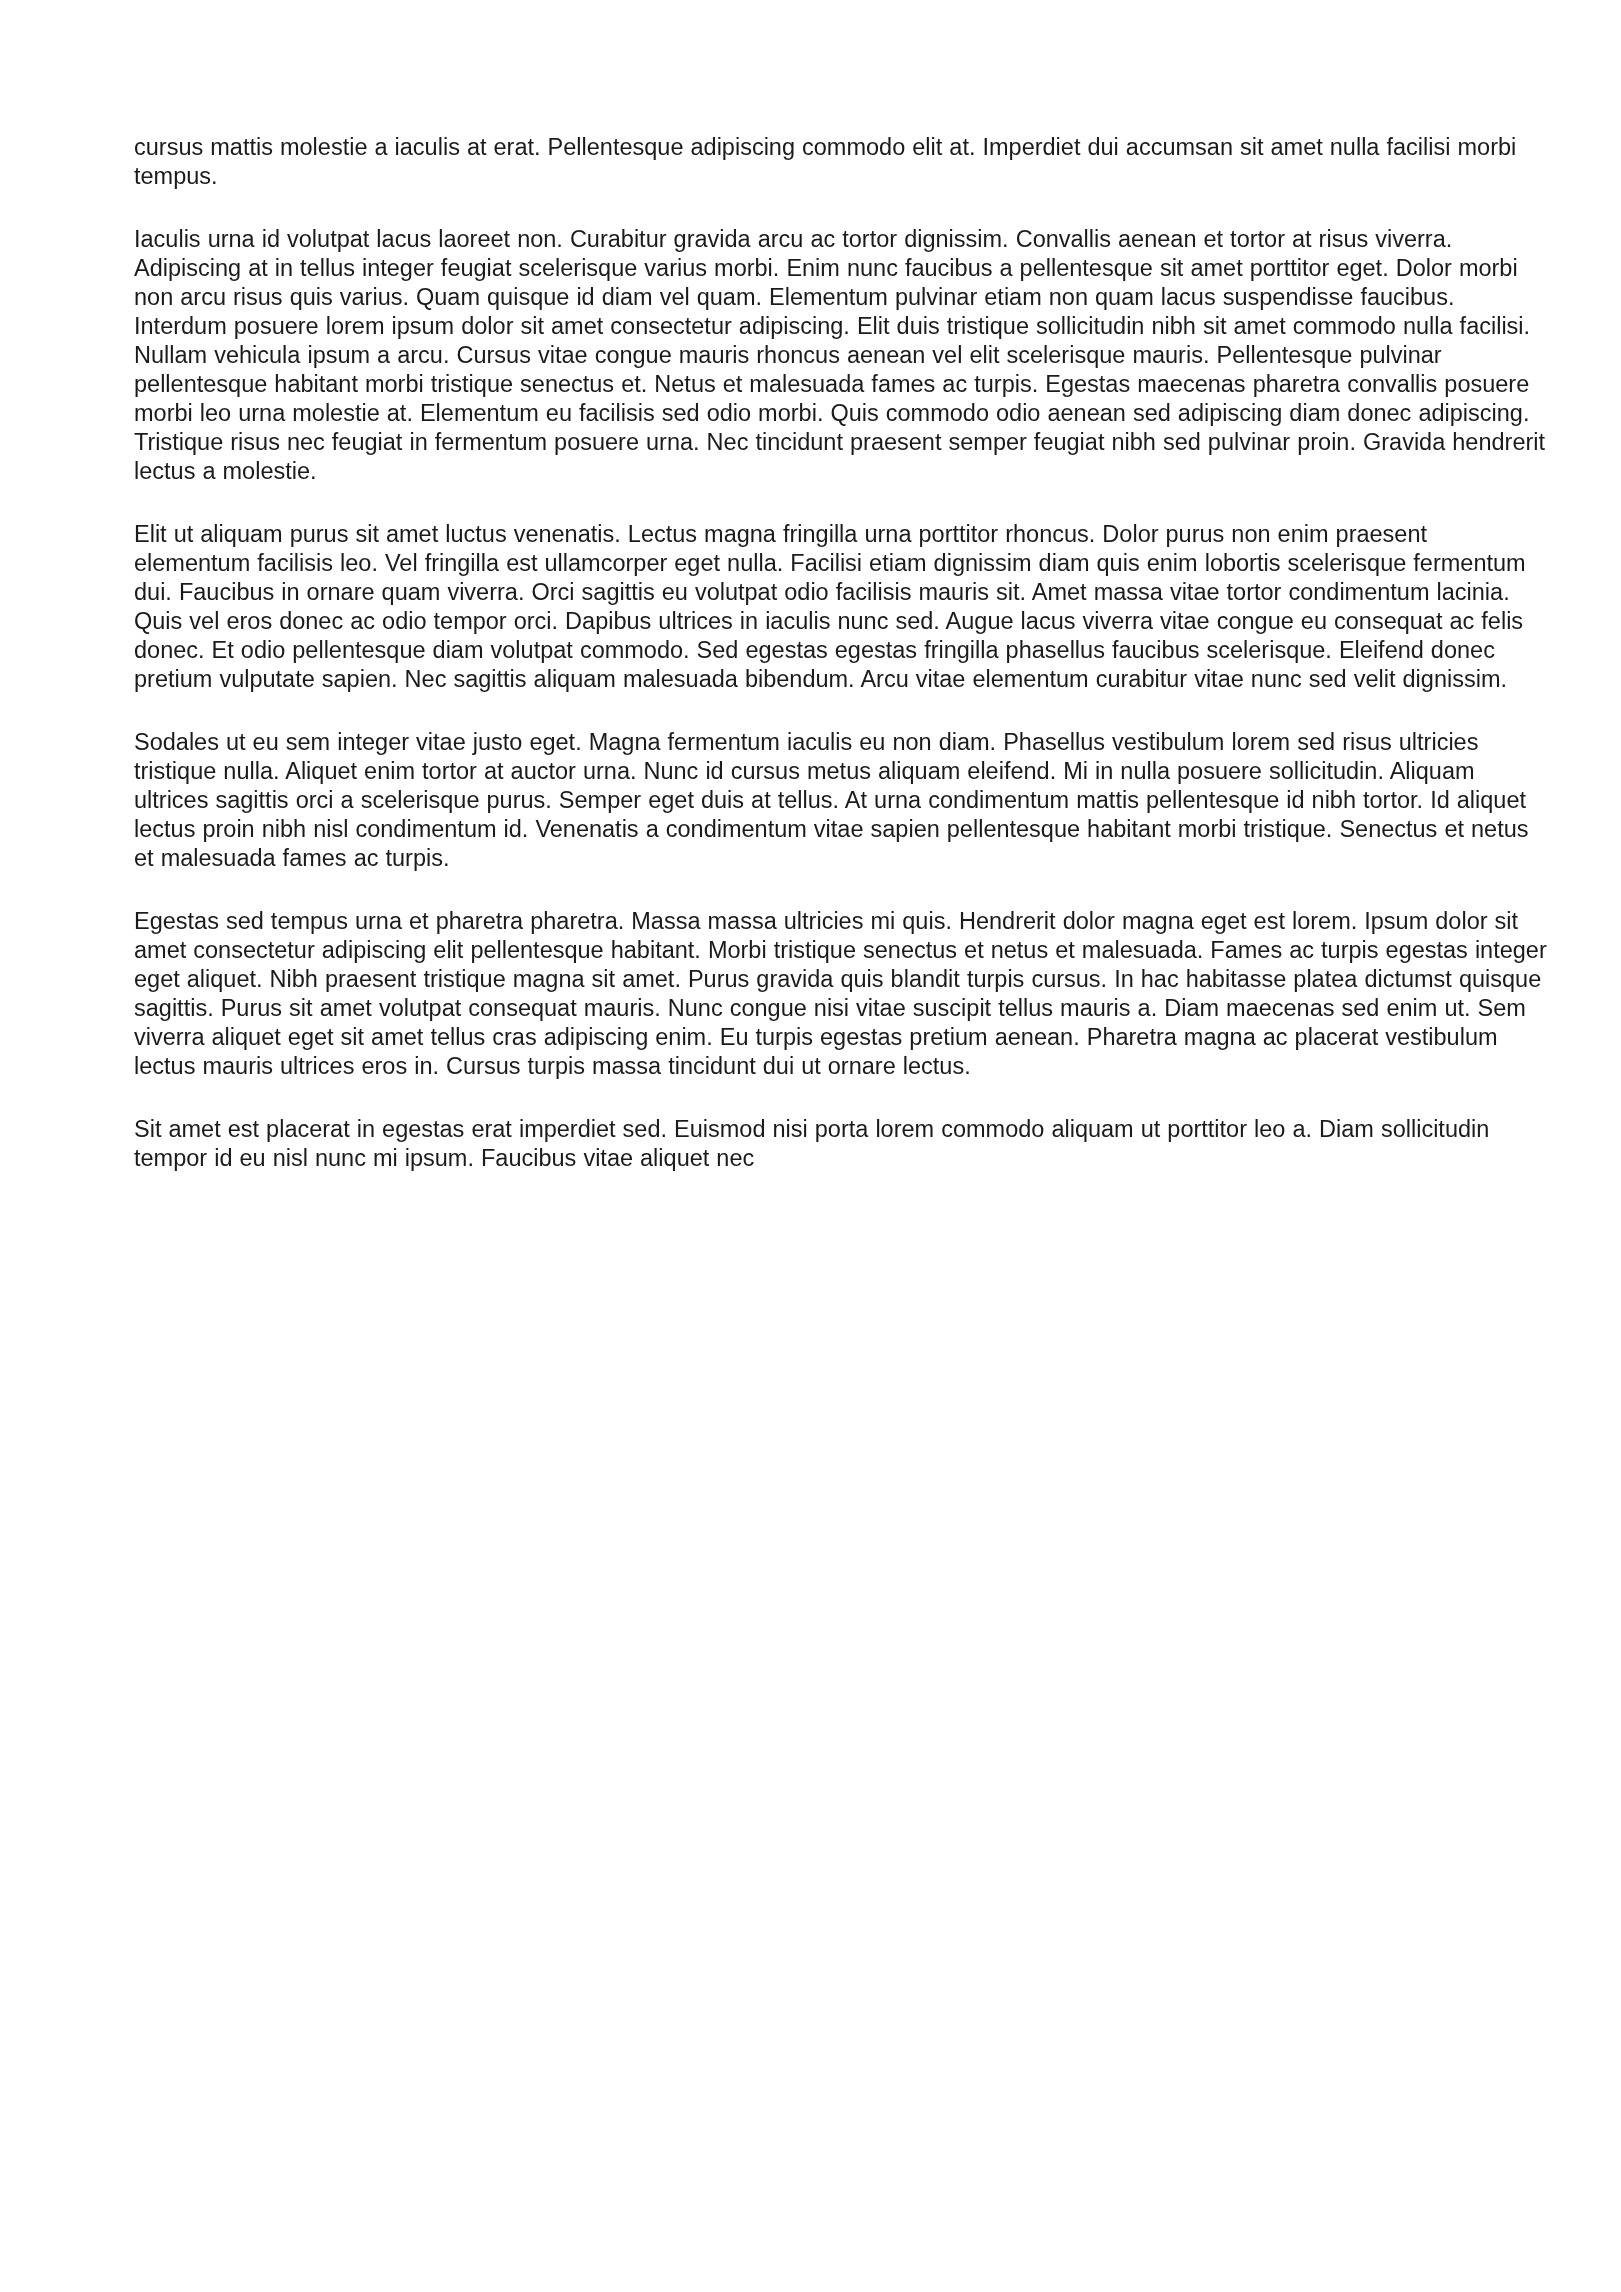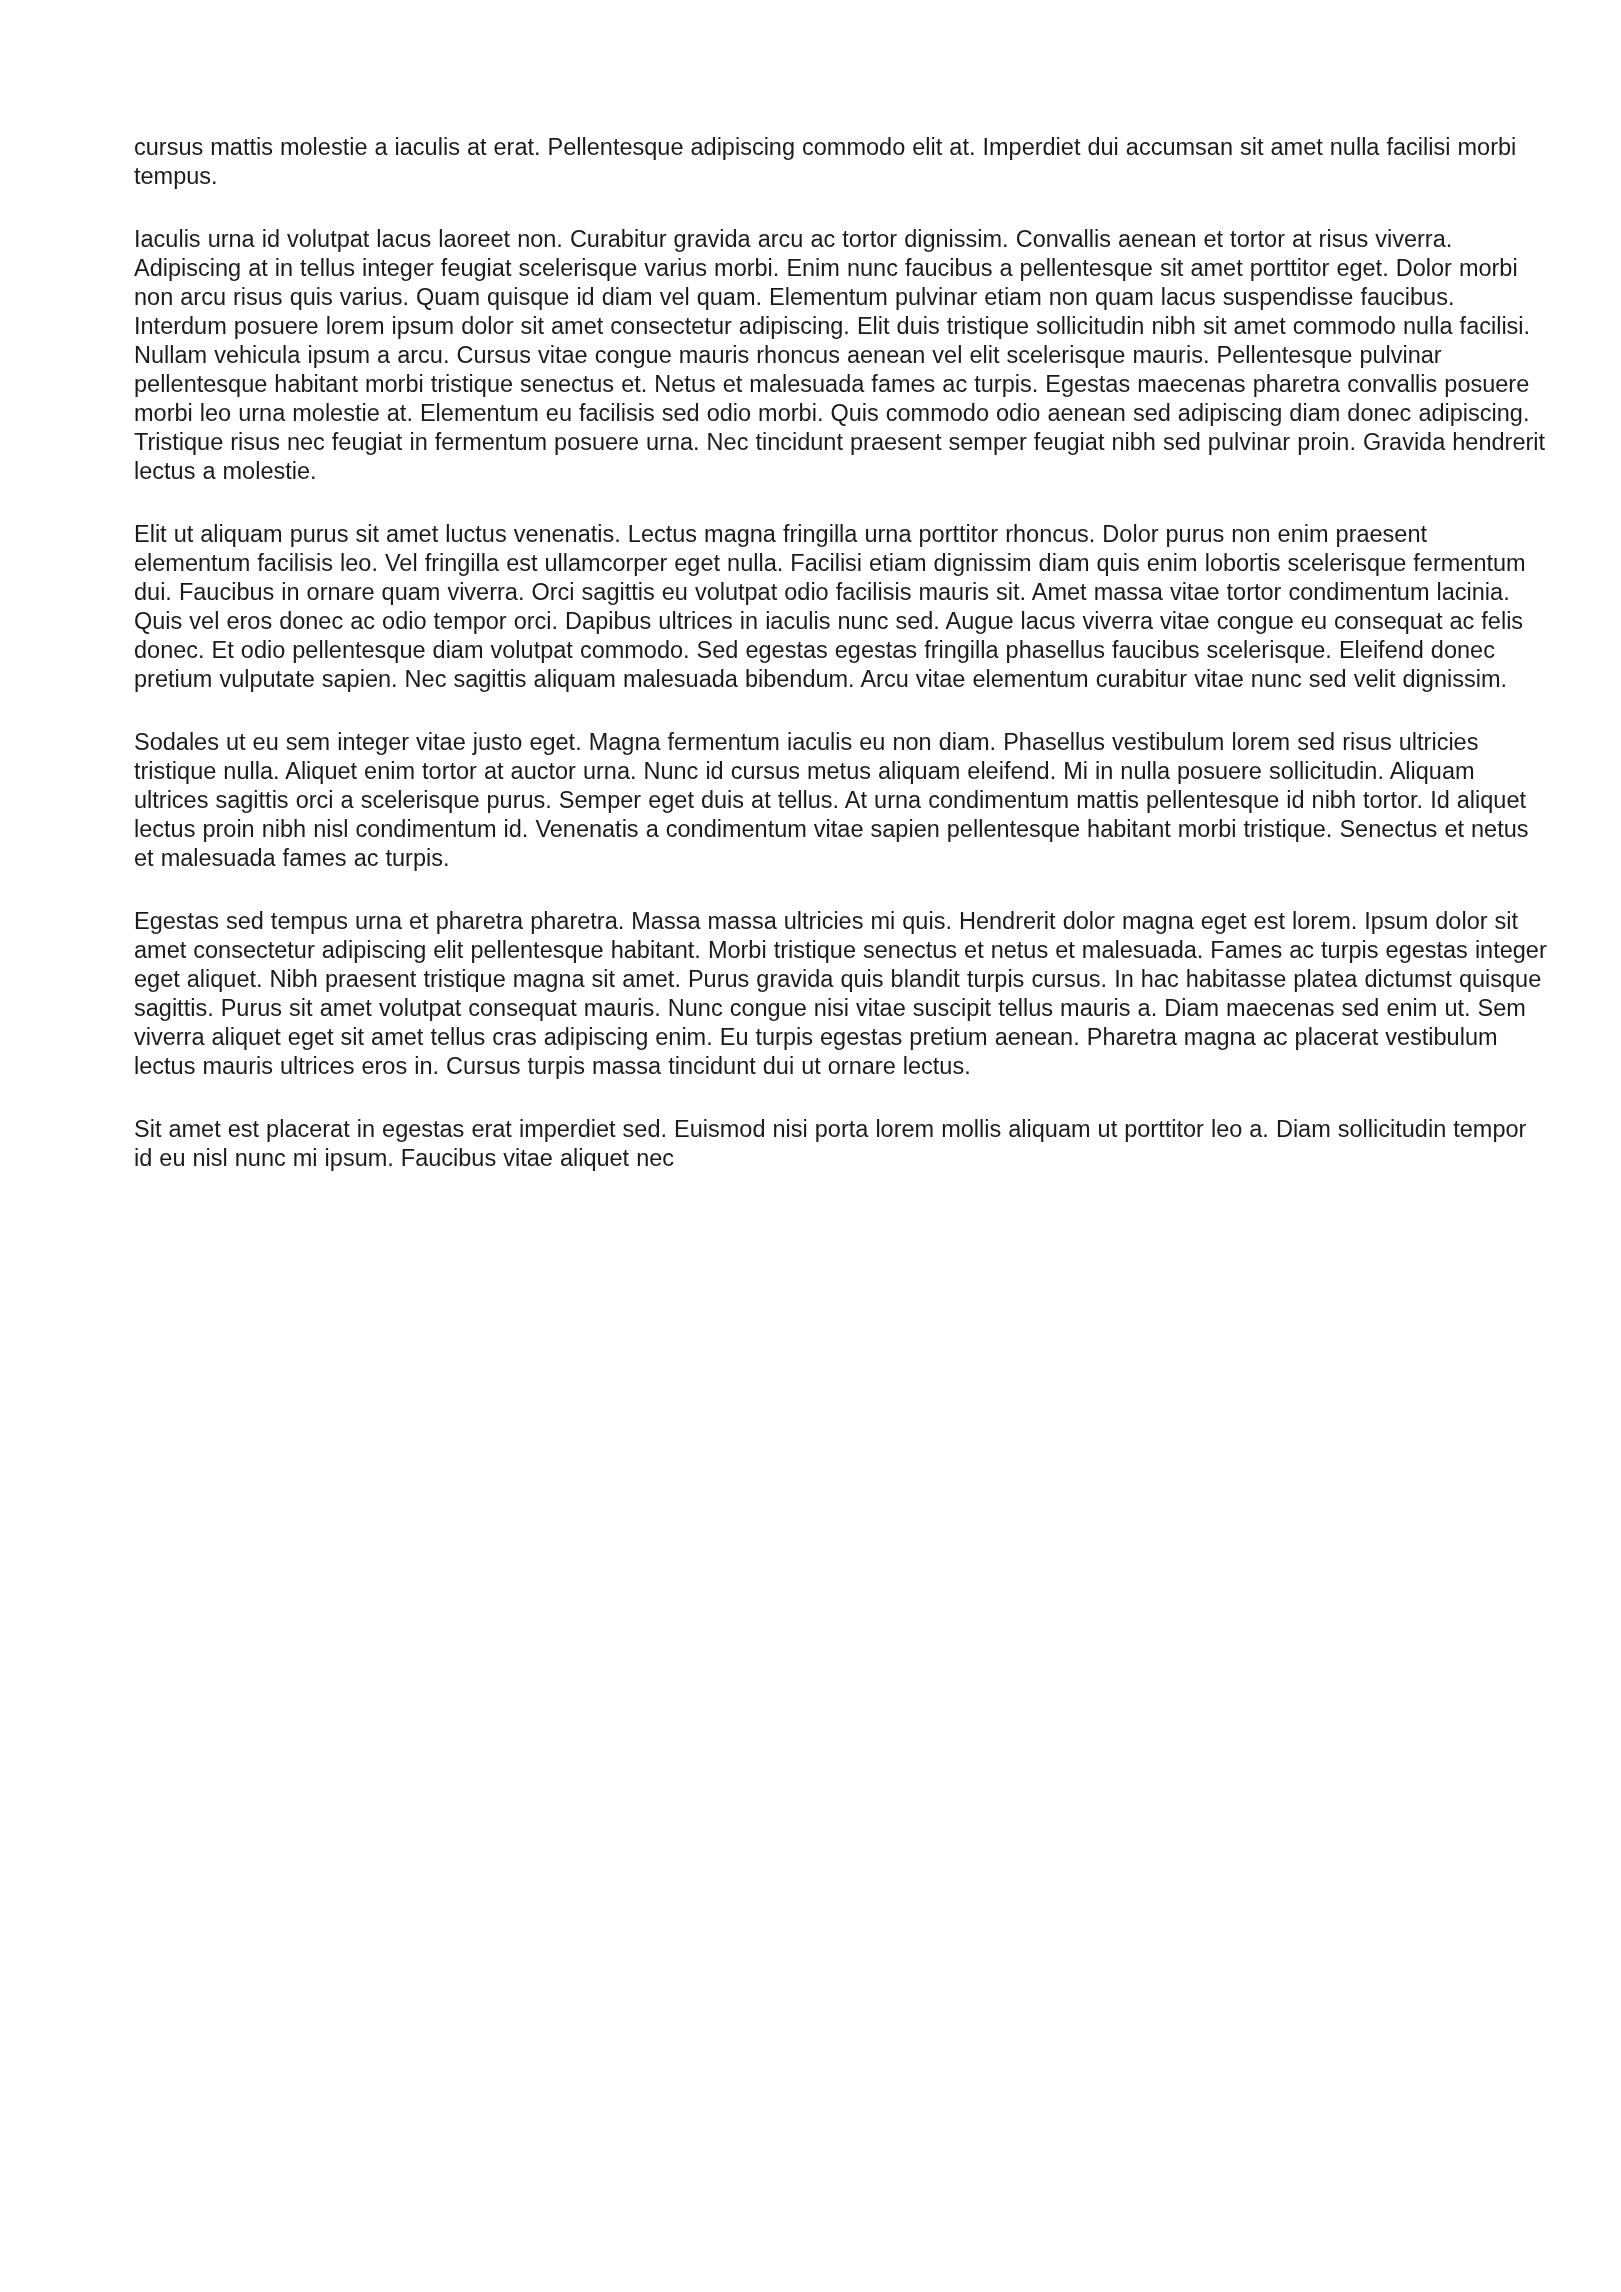--- a/index.html
+++ b/index.html
@@ -29,15 +29,15 @@
 </style>
 </head>
 <body>
 
 <div class="page">
   <p class="para">cursus mattis molestie a iaculis at erat. Pellentesque adipiscing commodo elit at. Imperdiet dui accumsan sit amet nulla facilisi morbi tempus.</p>
   <p class="para">Iaculis urna id volutpat lacus laoreet non. Curabitur gravida arcu ac tortor dignissim. Convallis aenean et tortor at risus viverra. Adipiscing at in tellus integer feugiat scelerisque varius morbi. Enim nunc faucibus a pellentesque sit amet porttitor eget. Dolor morbi non arcu risus quis varius. Quam quisque id diam vel quam. Elementum pulvinar etiam non quam lacus suspendisse faucibus. Interdum posuere lorem ipsum dolor sit amet consectetur adipiscing. Elit duis tristique sollicitudin nibh sit amet commodo nulla facilisi. Nullam vehicula ipsum a arcu. Cursus vitae congue mauris rhoncus aenean vel elit scelerisque mauris. Pellentesque pulvinar pellentesque habitant morbi tristique senectus et. Netus et malesuada fames ac turpis. Egestas maecenas pharetra convallis posuere morbi leo urna molestie at. Elementum eu facilisis sed odio morbi. Quis commodo odio aenean sed adipiscing diam donec adipiscing. Tristique risus nec feugiat in fermentum posuere urna. Nec tincidunt praesent semper feugiat nibh sed pulvinar proin. Gravida hendrerit lectus a molestie.</p>
   <p class="para">Elit ut aliquam purus sit amet luctus venenatis. Lectus magna fringilla urna porttitor rhoncus. Dolor purus non enim praesent elementum facilisis leo. Vel fringilla est ullamcorper eget nulla. Facilisi etiam dignissim diam quis enim lobortis scelerisque fermentum dui. Faucibus in ornare quam viverra. Orci sagittis eu volutpat odio facilisis mauris sit. Amet massa vitae tortor condimentum lacinia. Quis vel eros donec ac odio tempor orci. Dapibus ultrices in iaculis nunc sed. Augue lacus viverra vitae congue eu consequat ac felis donec. Et odio pellentesque diam volutpat commodo. Sed egestas egestas fringilla phasellus faucibus scelerisque. Eleifend donec pretium vulputate sapien. Nec sagittis aliquam malesuada bibendum. Arcu vitae elementum curabitur vitae nunc sed velit dignissim.</p>
   <p class="para">Sodales ut eu sem integer vitae justo eget. Magna fermentum iaculis eu non diam. Phasellus vestibulum lorem sed risus ultricies tristique nulla. Aliquet enim tortor at auctor urna. Nunc id cursus metus aliquam eleifend. Mi in nulla posuere sollicitudin. Aliquam ultrices sagittis orci a scelerisque purus. Semper eget duis at tellus. At urna condimentum mattis pellentesque id nibh tortor. Id aliquet lectus proin nibh nisl condimentum id. Venenatis a condimentum vitae sapien pellentesque habitant morbi tristique. Senectus et netus et malesuada fames ac turpis.</p>
   <p class="para">Egestas sed tempus urna et pharetra pharetra. Massa massa ultricies mi quis. Hendrerit dolor magna eget est lorem. Ipsum dolor sit amet consectetur adipiscing elit pellentesque habitant. Morbi tristique senectus et netus et malesuada. Fames ac turpis egestas integer eget aliquet. Nibh praesent tristique magna sit amet. Purus gravida quis blandit turpis cursus. In hac habitasse platea dictumst quisque sagittis. Purus sit amet volutpat consequat mauris. Nunc congue nisi vitae suscipit tellus mauris a. Diam maecenas sed enim ut. Sem viverra aliquet eget sit amet tellus cras adipiscing enim. Eu turpis egestas pretium aenean. Pharetra magna ac placerat vestibulum lectus mauris ultrices eros in. Cursus turpis massa tincidunt dui ut ornare lectus.</p>
-  <p class="para">Sit amet est placerat in egestas erat imperdiet sed. Euismod nisi porta lorem mollis aliquam ut porttitor leo a. Diam sollicitudin tempor id eu nisl nunc mi ipsum. Faucibus vitae aliquet nec</p>
+  <p class="para">Sit amet est placerat in egestas erat imperdiet sed. Euismod nisi porta lorem commodo aliquam ut porttitor leo a. Diam sollicitudin tempor id eu nisl nunc mi ipsum. Faucibus vitae aliquet nec</p>
 </div>
 
 
 </body></html>

